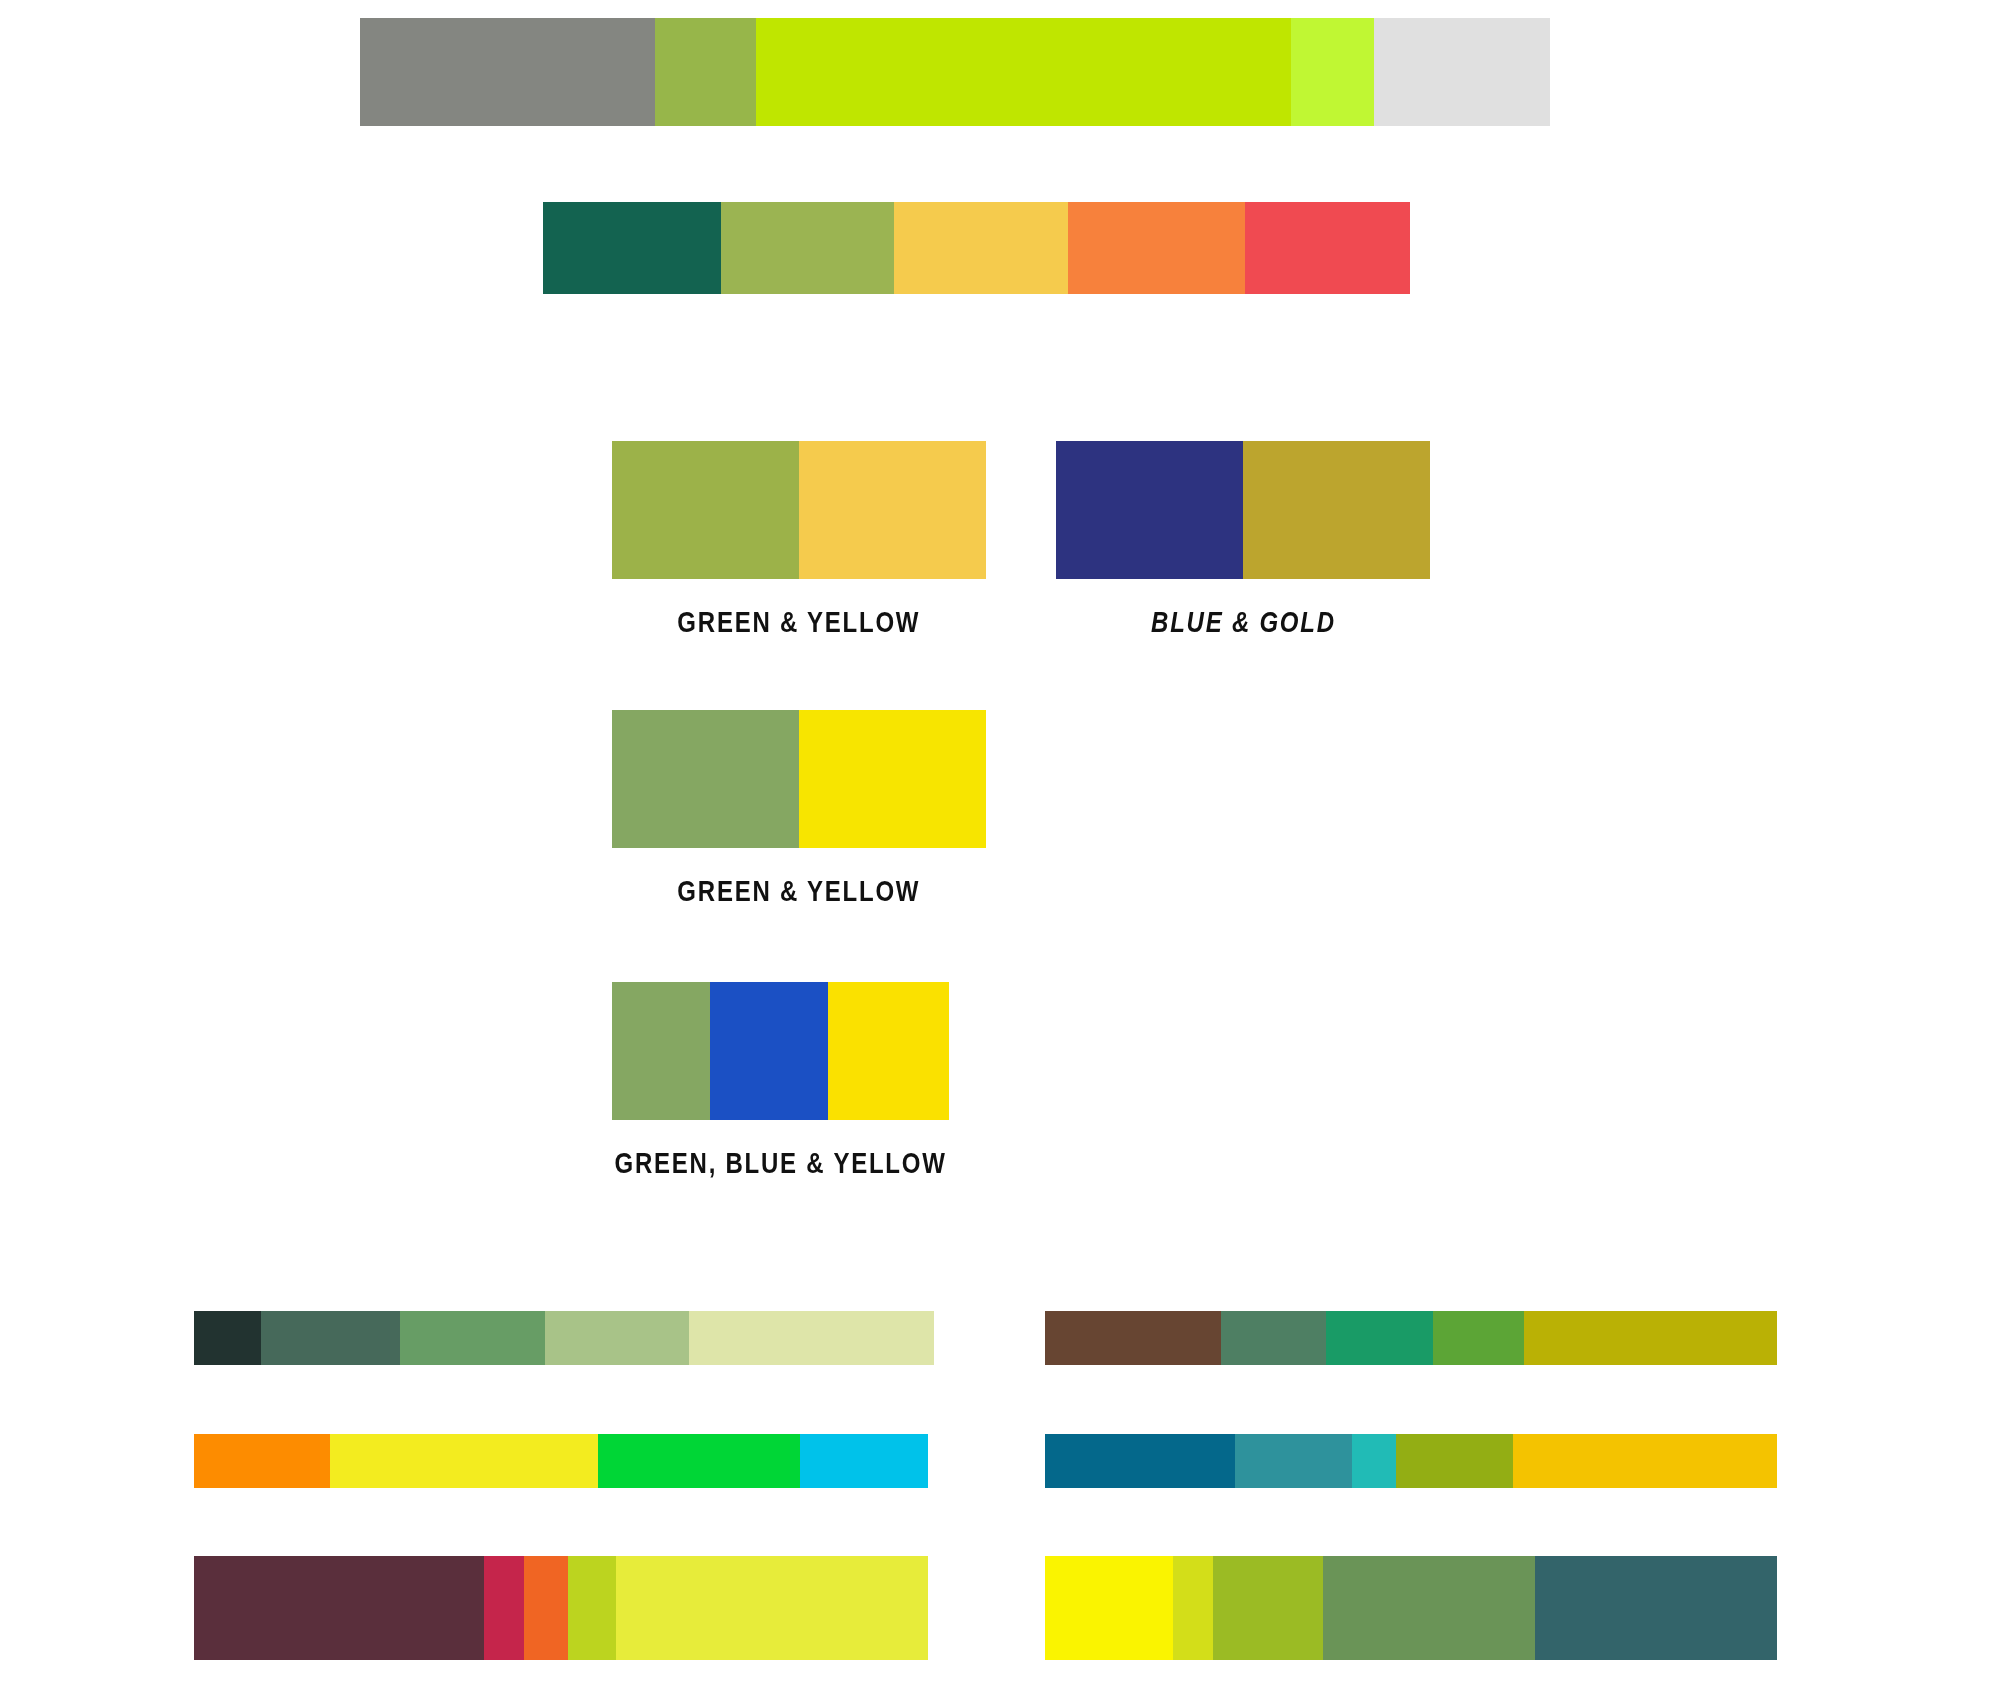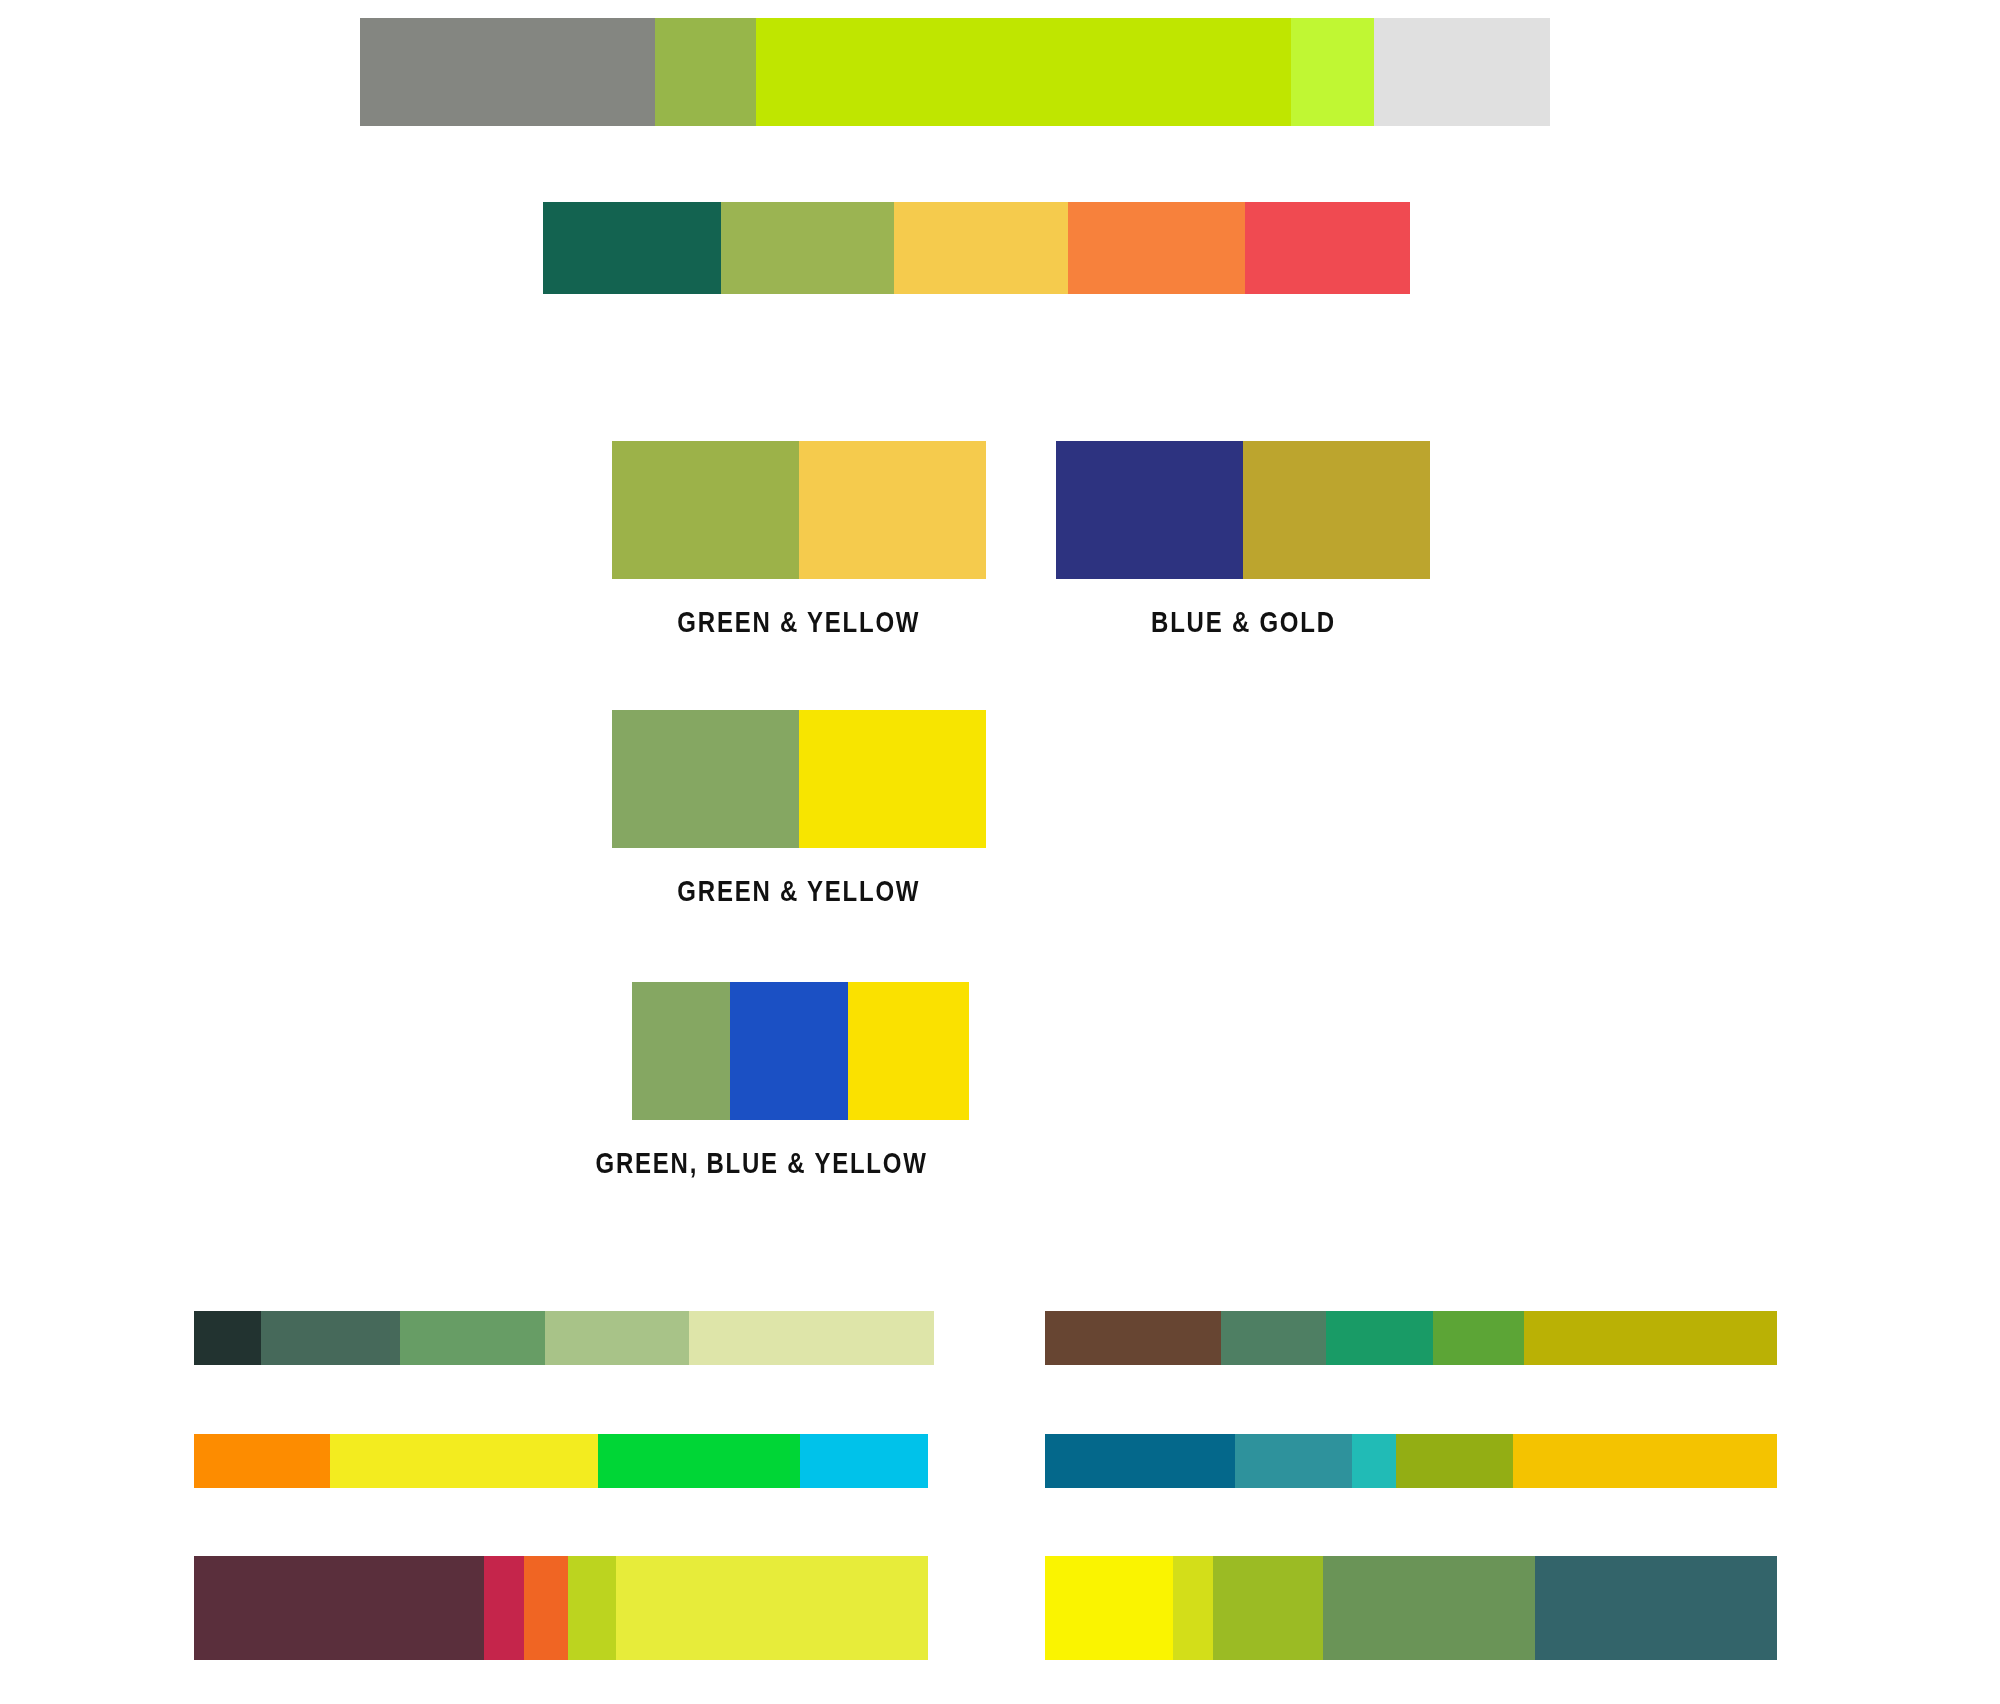--- a/index.html
+++ b/index.html
@@ -53,21 +53,21 @@
     letter-spacing: 2.2px;
     color: #111111;
     white-space: nowrap;
     transform: scaleX(0.80);
     transform-origin: center top;
     text-align: center;
   }
 
   
   .col-left  { left: 612px; }
-  .col-right { left: 1056px; }
+  .col-right { left: 1056px; font-style: italic; }
 
   .row-1 { top: 441px; }
   .row-2 { top: 710px; }
   .row-3 { top: 982px; }
 
   
   .w-two   { width: 374px; }
   .w-three { width: 337px; }
 
   
@@ -122,21 +122,21 @@
 
   <div class="pair-block col-left row-2 w-two">
     <div class="pair-swatches w-two">
       <span class="seg" style="width:50%;background:#85A762;"></span>
       <span class="seg" style="width:50%;background:#F7E500;"></span>
     </div>
     <div class="pair-label">GREEN &amp; YELLOW</div>
   </div>
 
 
-  <div class="pair-block col-left row-3 w-three" style="left:632px;align-items:flex-end;">
+  <div class="pair-block col-left row-3 w-three" style="left:612px;">
     <div class="pair-swatches w-three">
       <span class="seg" style="width:29%;background:#85A762;"></span>
       <span class="seg" style="width:35%;background:#1B50C4;"></span>
       <span class="seg" style="width:36%;background:#FAE100;"></span>
     </div>
     <div class="pair-label">GREEN, BLUE &amp; YELLOW</div>
   </div>
 
 
   <div class="strip pal pal-l pal-row-1">

